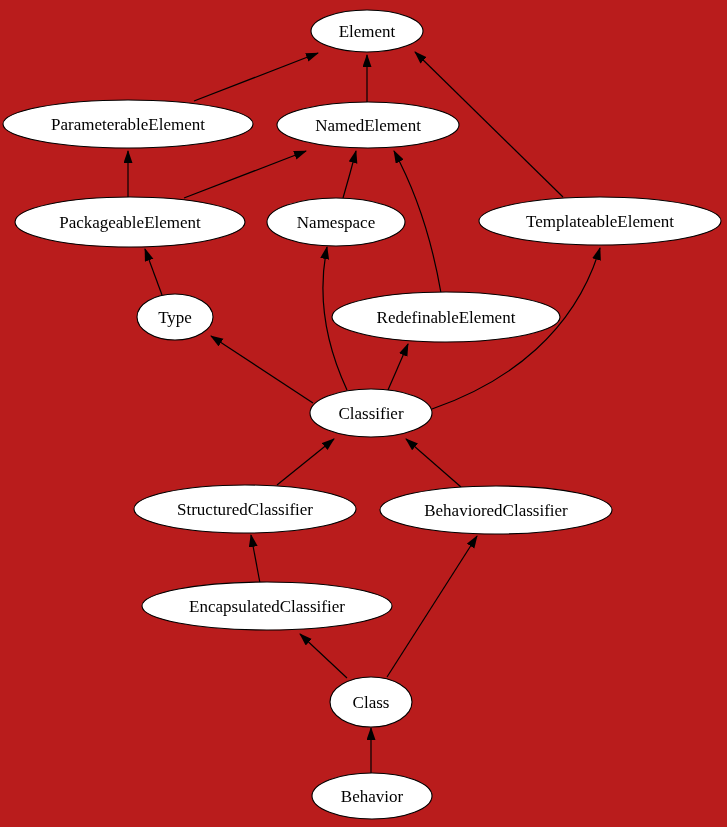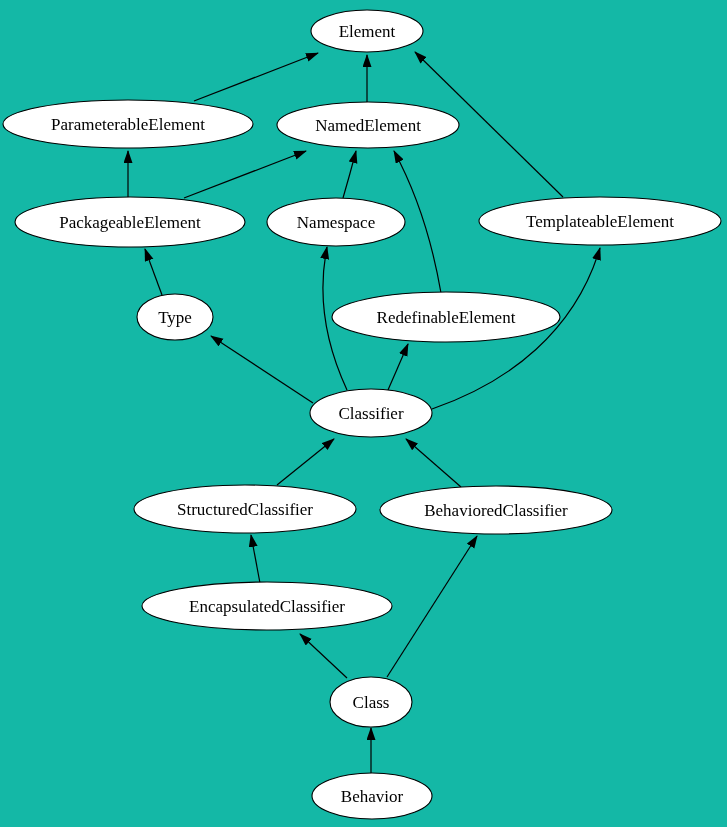--- a/index.html
+++ b/index.html
@@ -4,21 +4,21 @@
 <style>
   html, body {
     margin: 0;
     padding: 0;
     background: #ffffff;
   }
   .canvas {
     position: relative;
     width: 727px;
     height: 827px;
-    background: #14b8a6;
+    background: #b91c1c;
     overflow: hidden;
   }
   svg { display: block; }
   .edge {
     fill: none;
     stroke: #000000;
     stroke-width: 1.2;
   }
   .node ellipse {
     fill: #ffffff;

